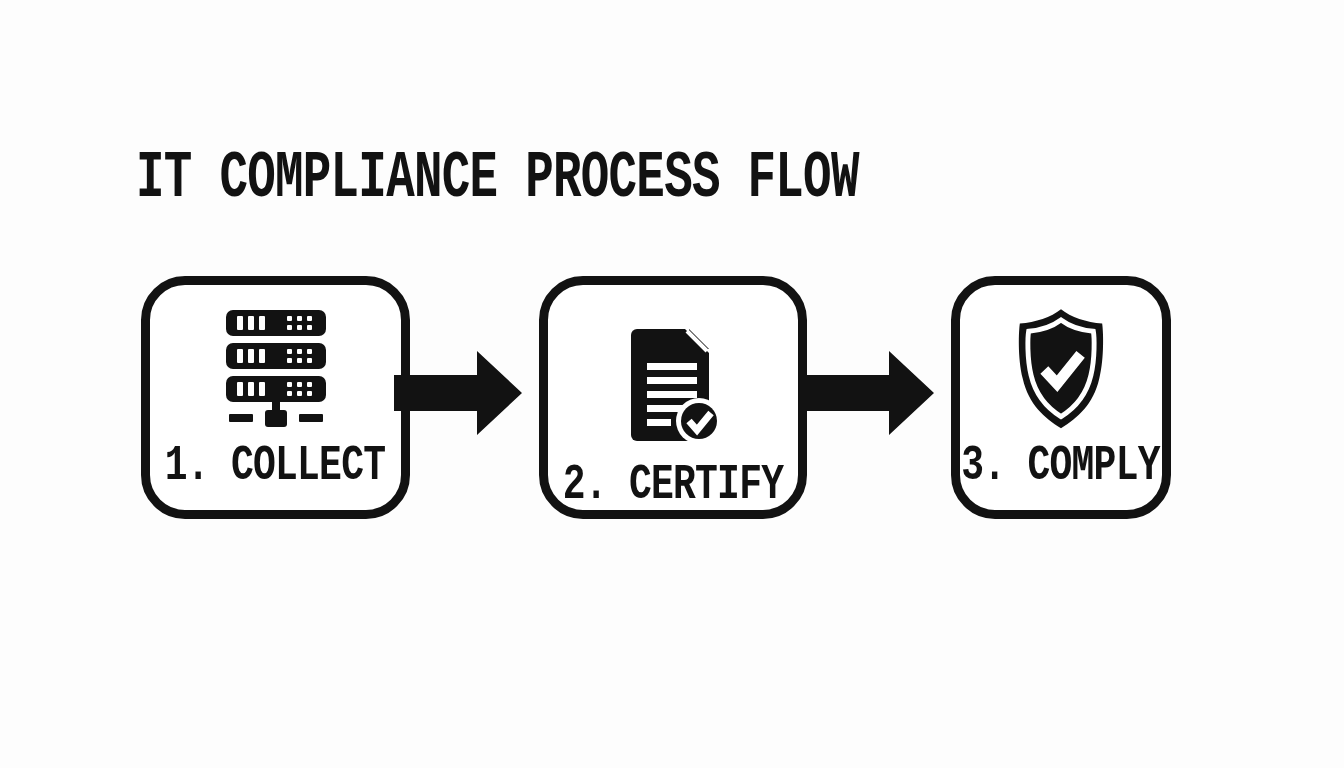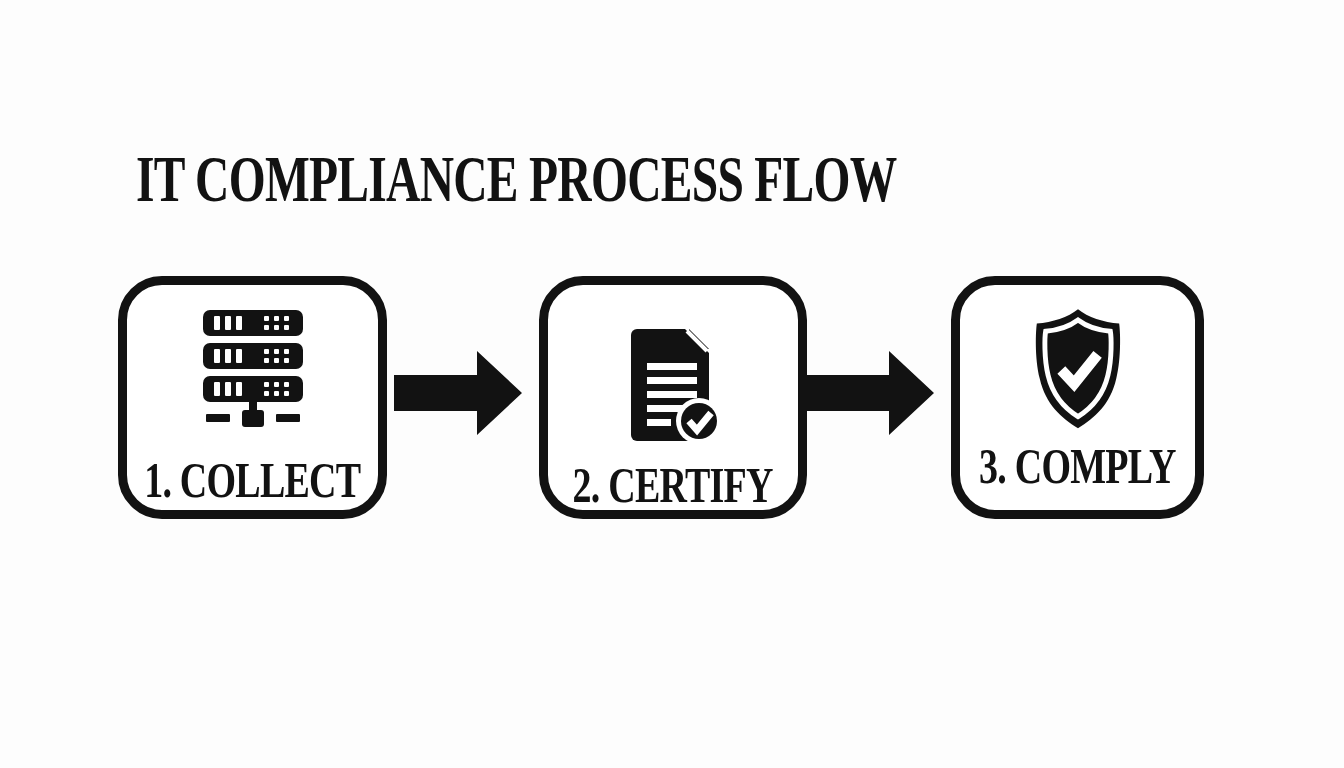--- a/index.html
+++ b/index.html
@@ -8,21 +8,21 @@
     --box-bg: #ffffff;
   }
   * { margin: 0; padding: 0; box-sizing: border-box; }
   html, body { background: var(--bg); }
   .frame {
     position: relative;
     width: 1344px;
     height: 768px;
     background: var(--bg);
     overflow: hidden;
-    font-family: Liberation Serif, serif;
+    font-family: Liberation Mono, monospace;
   }
   .title {
     position: absolute;
     left: 136px;
     top: 146px;
     font-size: 66px;
     line-height: 1;
     font-weight: 700;
     color: var(--ink);
     letter-spacing: -1px;
@@ -35,23 +35,23 @@
     top: 276px;
     height: 243px;
     background: var(--box-bg);
     border: 9px solid var(--ink);
     border-radius: 44px;
     display: flex;
     flex-direction: column;
     align-items: center;
     padding-top: 24px;
   }
-  .step-box.b1 { left: 118px; width: 269px; gap: 14px; }
+  .step-box.b1 { left: 141px; width: 269px; }
   .step-box.b2 { left: 539px; width: 268px; justify-content: flex-end; }
-  .step-box.b3 { left: 951px; width: 253px; }
+  .step-box.b3 { left: 951px; width: 220px; }
   .icon-slot {
     height: 122px;
     display: flex;
     align-items: center;
     justify-content: center;
   }
   .step-label {
     margin-top: 10px;
     font-size: 50px;
     line-height: 1;

